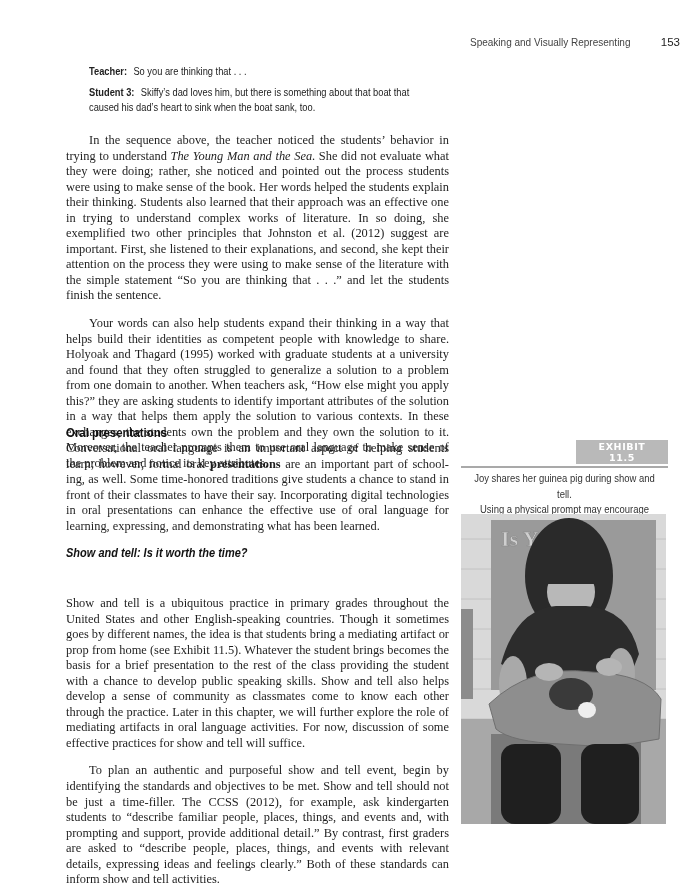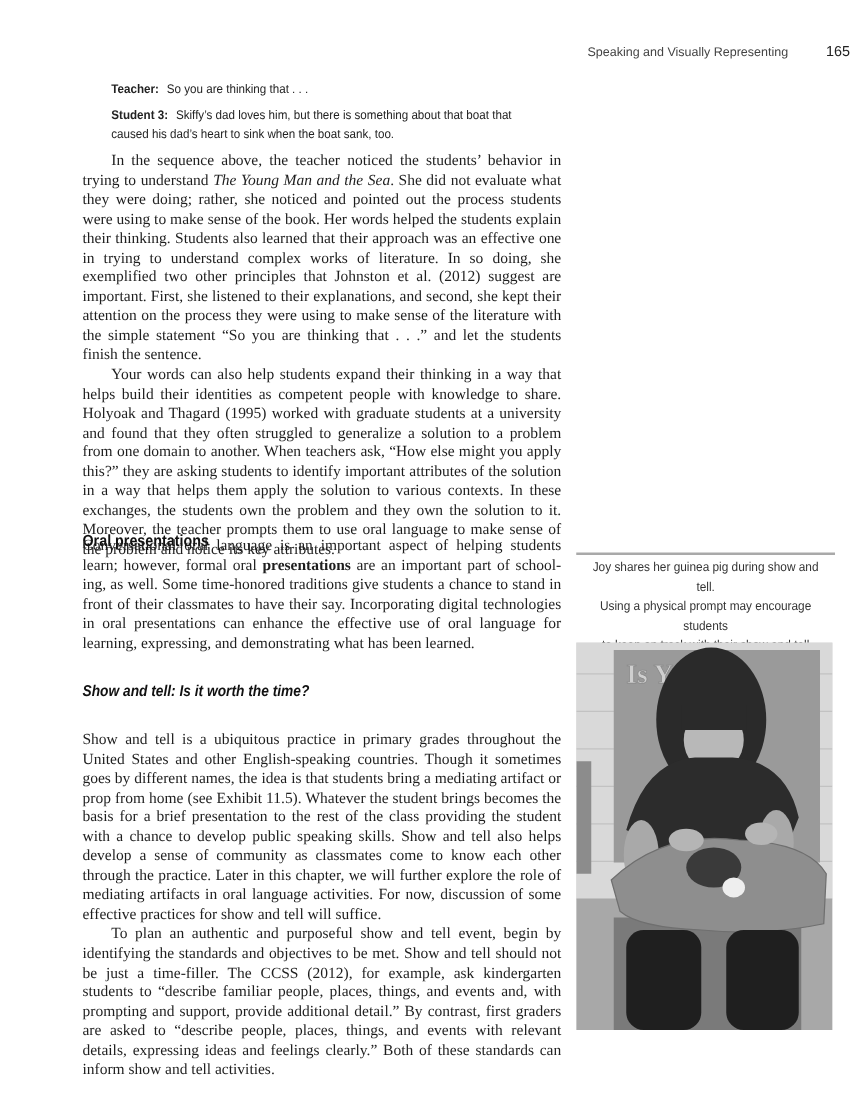--- a/index.html
+++ b/index.html
@@ -24,21 +24,21 @@
     }
     .dialogue .line { margin-bottom: 6px; }
     .dialogue .speaker { font-weight: bold; margin-right: 4px; }
     .dialogue .cont { display: block; }
 
     .body-col {
       position: absolute; left: 66px; width: 383px;
       font-family: "Liberation Serif", serif; font-size: 12.4px; line-height: 15.55px;
       color: #1e1e1e; text-align: justify; hyphens: manual;
     }
-    .body-col p { text-indent: 0; }
+    .body-col p { text-indent: 0; margin-top: 12px; }
     .body-col p.indent { text-indent: 23px; }
     .body-col em { font-style: italic; }
     .body-col strong { font-weight: bold; }
 
     .sec1 { top: 121px; }
 
     .heading {
       position: absolute; left: 66px;
       font-family: "Liberation Sans", sans-serif; font-weight: bold; font-size: 13px;
       color: #111; transform: scaleX(0.88); transform-origin: left top;
@@ -68,21 +68,21 @@
       position: absolute; left: 461px; top: 514px; width: 205px; height: 310px;
       background: #d8d8d8; overflow: hidden;
     }
     .photo svg { display: block; }
   </style>
 </head>
 <body>
 
 <div class="running-head">
   <span class="title">Speaking and Visually Representing</span>
-  <span class="page-num">165</span>
+  <span class="page-num">153</span>
 </div>
 
 <div class="dialogue">
   <div class="line">
     <span class="speaker">Teacher:</span>
     <span>So you are thinking that . . .</span>
   </div>
   <div class="line">
     <span class="speaker">Student 3:</span>
     <span>Skiffy’s dad loves him, but there is something about that boat that</span>
@@ -102,20 +102,23 @@
 </div>
 
 <div class="heading h-show">Show and tell: Is it worth the time?</div>
 
 <div class="body-col sec3">
   <p>Show and tell is a ubiquitous practice in primary grades throughout the United States and other English-speaking countries. Though it sometimes goes by different names, the idea is that students bring a mediating arti­fact or prop from home (see Exhibit 11.5). Whatever the student brings becomes the basis for a brief presentation to the rest of the class providing the student with a chance to develop public speaking skills. Show and tell also helps develop a sense of community as classmates come to know each other through the practice. Later in this chapter, we will further explore the role of mediating artifacts in oral language activities. For now, discussion of some effective practices for show and tell will suffice.</p>
   <p class="indent">To plan an authentic and purposeful show and tell event, begin by identifying the standards and objectives to be met. Show and tell should not be just a time-filler. The CCSS (2012), for example, ask kindergarten students to “describe familiar people, places, things, and events and, with prompting and support, provide additional detail.” By contrast, first grad­ers are asked to “describe people, places, things, and events with relevant details, expressing ideas and feelings clearly.” Both of these standards can inform show and tell activities.</p>
 </div>
 
 <div class="exhibit">
+  <div class="label-wrap">
+    <span class="label">EXHIBIT 11.5</span>
+  </div>
   <div class="rule"></div>
   <div class="caption">
     <div>Joy shares her guinea pig during show and tell.</div>
     <div>Using a physical prompt may encourage students</div>
     <div>to keep on track with their show and tell sharing.</div>
   </div>
 </div>
 
 <div class="photo" title="Girl holding a guinea pig wrapped in a towel on her lap">
   <svg width="205" height="310" viewBox="0 0 205 310">

